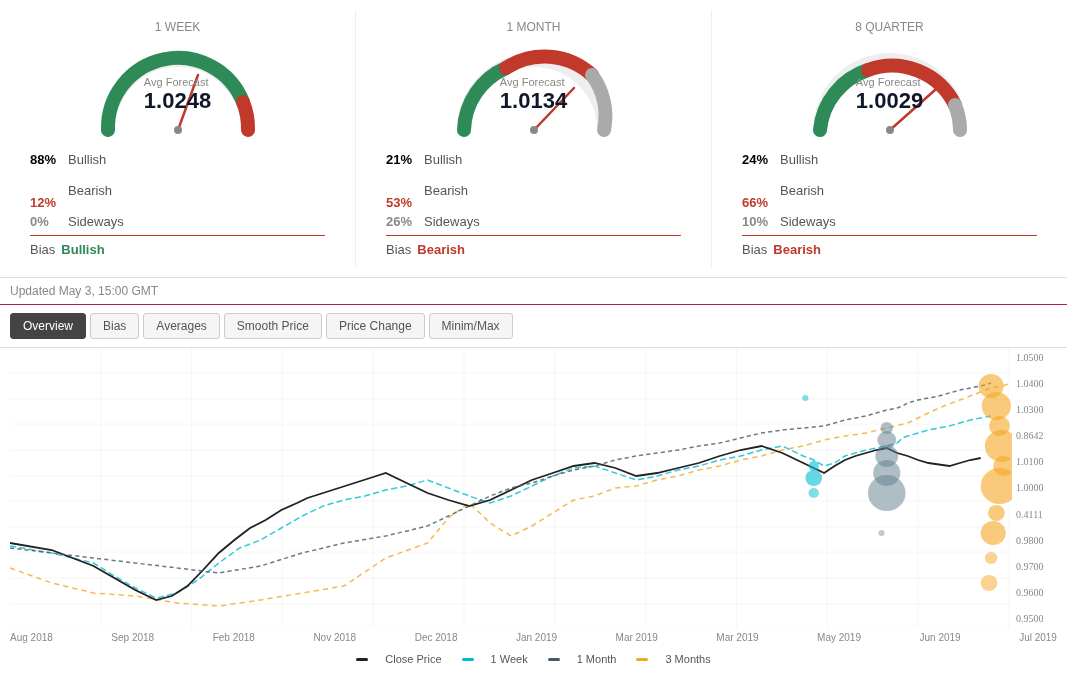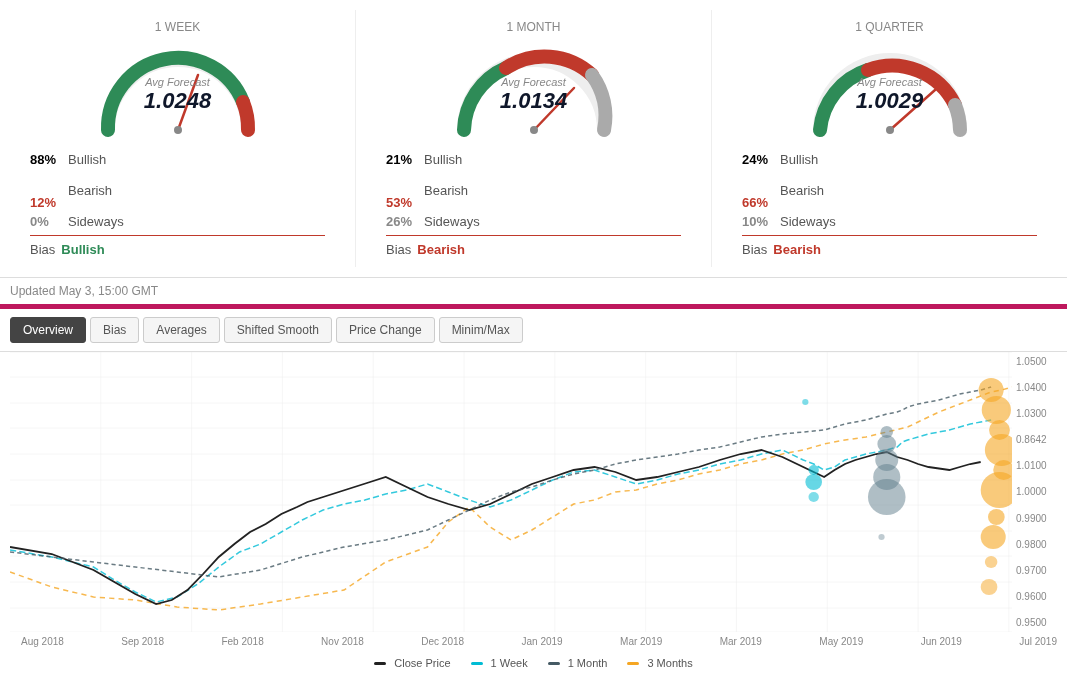--- a/index.html
+++ b/index.html
@@ -35,22 +35,20 @@
     }
     .gauge-container svg {
       width: 100%;
       height: 100%;
     }
     .gauge-label {
       position: absolute;
       top: 55%;
       left: 50%;
       transform: translate(-50%, -50%);
-      text-align: center;
-      font-style: italic;
     }
     .gauge-label .avg-text {
       font-size: 11px;
       color: #888;
       display: block;
     }
     .gauge-label .avg-value {
       font-size: 22px;
       font-weight: bold;
       color: #0f172a;
@@ -90,21 +88,21 @@
       font-size: 13px;
     }
     .bias-text { color: #555; margin-right: 6px; }
     .bias-value.bullish { color: #2e8b57; font-weight: bold; }
     .bias-value.bearish { color: #c0392b; font-weight: bold; }
 
     .update-bar {
       padding: 6px 10px;
       font-size: 12px;
       color: #888;
-      border-bottom: 5px solid #be185d;
+      border-bottom: 1px solid #be185d;
     }
 
     .tabs-bar {
       display: flex;
       padding: 8px 10px;
       gap: 4px;
       border-bottom: 1px solid #ddd;
     }
     .tab-btn {
       padding: 5px 12px;
@@ -145,42 +143,43 @@
       top: 0;
       height: 100%;
       width: 55px;
       display: flex;
       flex-direction: column;
       justify-content: space-between;
       padding: 4px 4px;
       font-size: 10px;
       color: #888;
       pointer-events: none;
+      font-family: Liberation Serif, serif;
     }
 
     .x-axis {
       display: flex;
       justify-content: space-between;
-      padding: 4px 10px 4px 21px;
+      padding: 4px 10px 4px 10px;
       font-size: 10px;
       color: #888;
     }
 
     .legend {
       display: flex;
       justify-content: center;
       gap: 20px;
       padding: 6px 10px;
       font-size: 11px;
       color: #555;
     }
     .legend-item {
       display: flex;
       align-items: center;
-      gap: 8px;
+      gap: 17px;
     }
     .legend-dot {
       width: 12px;
       height: 3px;
       border-radius: 2px;
     }
     .legend-dot.close { background: #222; }
     .legend-dot.week { background: #00bcd4; }
     .legend-dot.month { background: #455a64; }
     .legend-dot.three-months { background: #f5a623; height: 3px; }
@@ -265,21 +264,21 @@
       </div>
       <hr class="divider">
       <div class="bias-row">
         <span class="bias-text">Bias</span>
         <span class="bias-value bearish">Bearish</span>
       </div>
     </div>
   </div>
 
   <div class="gauge-panel">
-    <div class="gauge-title">1 QUARTER</div>
+    <div class="gauge-title">8 QUARTER</div>
     <div class="gauge-container">
       <svg viewBox="0 0 180 100">
         <path d="M 20 90 A 70 70 0 0 1 160 90" fill="none" stroke="#eee" stroke-width="14" stroke-linecap="round"></path>
 
         <path d="M 20 90 A 70 70 0 0 1 68 30" fill="none" stroke="#2e8b57" stroke-width="14" stroke-linecap="round"></path>
 
         <path d="M 68 30 A 70 70 0 0 1 155 65" fill="none" stroke="#c0392b" stroke-width="14" stroke-linecap="round"></path>
 
         <path d="M 155 65 A 70 70 0 0 1 160 90" fill="none" stroke="#aaa" stroke-width="14" stroke-linecap="round"></path>
 
@@ -314,21 +313,21 @@
 </div>
 
 <div class="update-bar">
   <span>Updated May 3, 15:00 GMT</span>
 </div>
 
 <div class="tabs-bar">
   <button class="tab-btn active">Overview</button>
   <button class="tab-btn">Bias</button>
   <button class="tab-btn">Averages</button>
-  <button class="tab-btn">Shifted Smooth</button>
+  <button class="tab-btn">Smooth Price</button>
   <button class="tab-btn">Price Change</button>
   <button class="tab-btn">Minim/Max</button>
 </div>
 
 <div class="chart-section">
   <div style="display:flex; position:relative;">
     <div class="chart-area" style="flex:1; margin-right:55px;">
       <svg class="chart-svg" viewBox="0 0 960 280" preserveAspectRatio="none">
 
         <line x1="0" y1="0" x2="960" y2="0" stroke="#eee" stroke-width="0.5"></line>
@@ -391,21 +390,21 @@
       </svg>
     </div>
 
     <div class="y-axis-right">
       <span>1.0500</span>
       <span>1.0400</span>
       <span>1.0300</span>
       <span>0.8642</span>
       <span>1.0100</span>
       <span>1.0000</span>
-      <span>0.9900</span>
+      <span>0.4111</span>
       <span>0.9800</span>
       <span>0.9700</span>
       <span>0.9600</span>
       <span>0.9500</span>
     </div>
   </div>
 
   <div class="x-axis">
     <span>Aug 2018</span>
     <span>Sep 2018</span>

